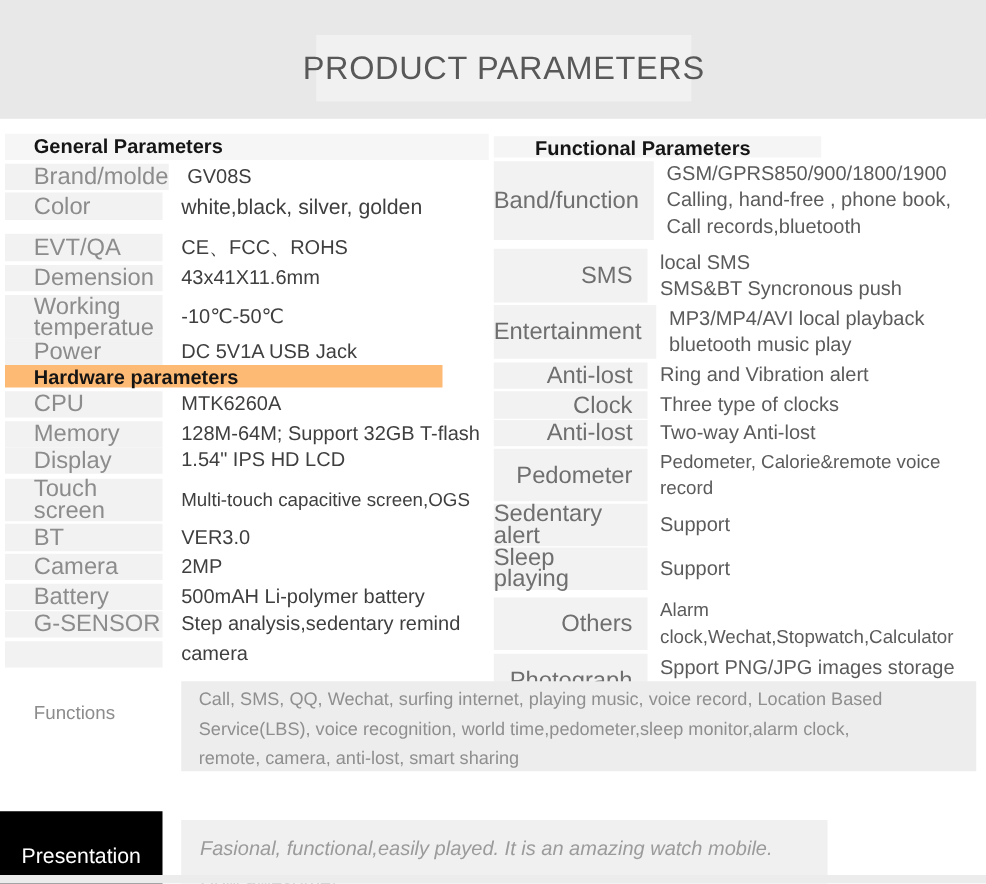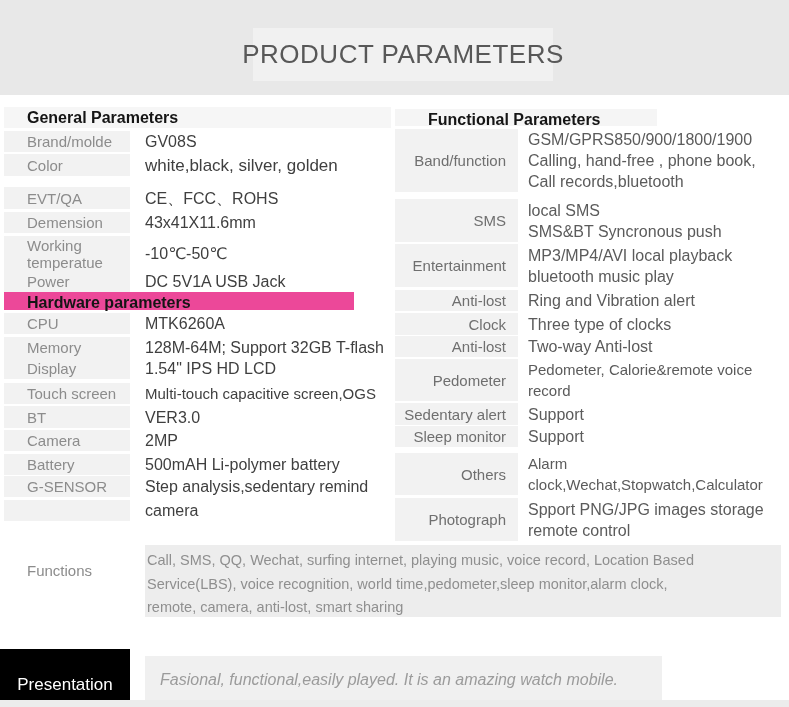--- a/index.html
+++ b/index.html
@@ -13,37 +13,37 @@
   .title-box{position:absolute;left:253px;top:28px;width:300px;height:53px;background:#f1f1f1;
     display:flex;align-items:center;justify-content:center;}
   .page-title{font-size:26px;color:#585858;letter-spacing:0.5px;white-space:nowrap;text-align:center;}
 
   
   .col-left{position:absolute;left:4px;top:107px;width:387px;}
   .col-right{position:absolute;left:395px;top:109px;width:394px;}
 
   .sec-h{background:#f6f6f6;font-weight:bold;font-size:16px;color:#151515;
     padding:2px 0 2px 23px;height:17px;line-height:17px;margin-bottom:3px;}
-  .sec-h.hw{background:#ec4899;width:350px;box-sizing:border-box;}
+  .sec-h.hw{background:#fdba74;width:350px;box-sizing:border-box;}
   .col-right .sec-h{width:262px;box-sizing:border-box;padding-left:33px;background:#f5f5f5;}
 
   .row{display:flex;margin-bottom:3px;}
-  .lbl{flex:0 0 126px;background:#f2f2f2;color:#8c8c8c;font-size:15px;line-height:17px;
+  .lbl{flex:0 0 126px;background:#f2f2f2;color:#8c8c8c;font-size:19px;line-height:17px;
     padding-left:23px;box-sizing:border-box;display:flex;align-items:center;
     white-space:pre-line;}
   .col-right .lbl{flex:0 0 123px;justify-content:flex-end;padding-left:0;padding-right:12px;color:#6f6f6f;}
   .val{margin-left:15px;align-self:center;font-size:16px;color:#3f3f3f;line-height:21px;white-space:pre-line;}
   .col-right .val{margin-left:10px;color:#5b5b5b;}
   .val.small{font-size:15px;}
 
   
   .functions{position:absolute;left:0;top:545px;width:789px;display:flex;}
   .f-lbl{width:130px;box-sizing:border-box;padding:17px 0 0 27px;font-size:15px;color:#8c8c8c;}
   .f-val{margin-left:15px;width:636px;height:72px;box-sizing:border-box;background:#ededed;
-    color:#8f8f8f;font-size:14.5px;line-height:23.5px;padding:4px 10px 0 2px;white-space:pre-line;}
+    color:#8f8f8f;font-size:14.5px;line-height:23.5px;padding:4px 10px 0 14px;white-space:pre-line;}
 
   
   .presentation{position:absolute;left:0;top:649px;width:789px;display:flex;}
   .p-lbl{width:130px;height:71px;background:#000000;color:#ffffff;font-size:17px;
     display:flex;align-items:center;justify-content:center;}
   .p-val{margin-left:15px;margin-top:7px;width:517px;height:64px;box-sizing:border-box;background:#f0f0f0;
     color:#9b9b9b;font-size:16px;line-height:27px;padding:10px 0 0 15px;white-space:pre-line;font-style:italic;}
 
   .bottom-strip{position:absolute;left:0;top:700px;width:789px;height:7px;background:#ececec;}
 </style>
@@ -160,21 +160,21 @@
     </div>
     <div class="row" style="min-height:21px;margin-bottom:2px">
       <div class="lbl">Pedometer</div>
       <div class="val small">Pedometer, Calorie&amp;remote voice record</div>
     </div>
     <div class="row" style="min-height:22px;margin-bottom:1px">
       <div class="lbl">Sedentary alert</div>
       <div class="val">Support</div>
     </div>
     <div class="row" style="min-height:20px;margin-bottom:6px">
-      <div class="lbl">Sleep monitor</div>
+      <div class="lbl">Sleep playing</div>
       <div class="val">Support</div>
     </div>
     <div class="row" style="min-height:21px;margin-bottom:3px">
       <div class="lbl">Others</div>
       <div class="val small">Alarm clock,Wechat,Stopwatch,Calculator</div>
     </div>
     <div class="row" style="min-height:43px;margin-bottom:4px">
       <div class="lbl">Photograph</div>
       <div class="val">Spport PNG/JPG images storage
 remote control</div>

